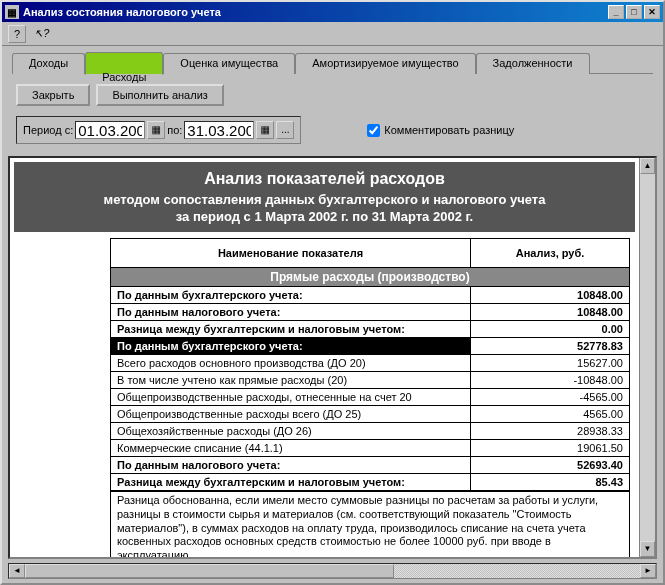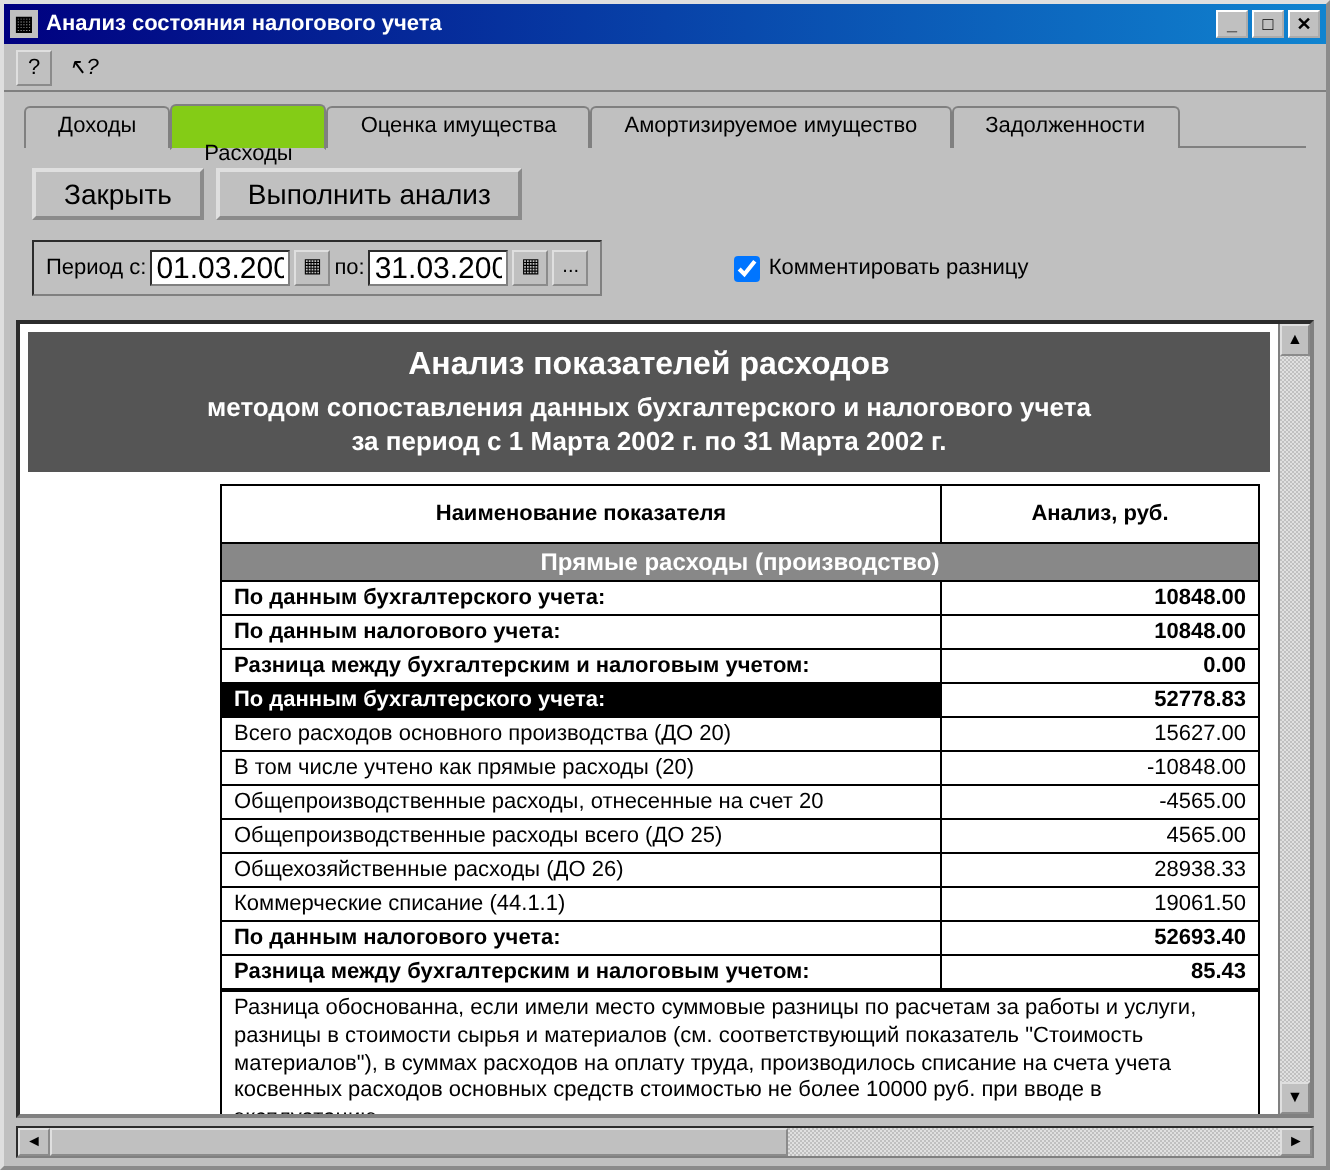--- a/index.html
+++ b/index.html
@@ -88,21 +88,21 @@
   }
   .buttonrow {
     display: flex;
     gap: 6px;
     margin: 10px 14px 6px 14px;
   }
   .btn {
     padding: 3px 14px;
     border: 2px outset #dfdfdf;
     background: #c0c0c0;
-    font-size: 14px;
+    font-size: 11px;
     font-family: inherit;
   }
   .periodrow {
     display: flex;
     align-items: center;
     gap: 6px;
     margin: 4px 14px 8px 14px;
   }
   .periodbox {
     display: flex;

